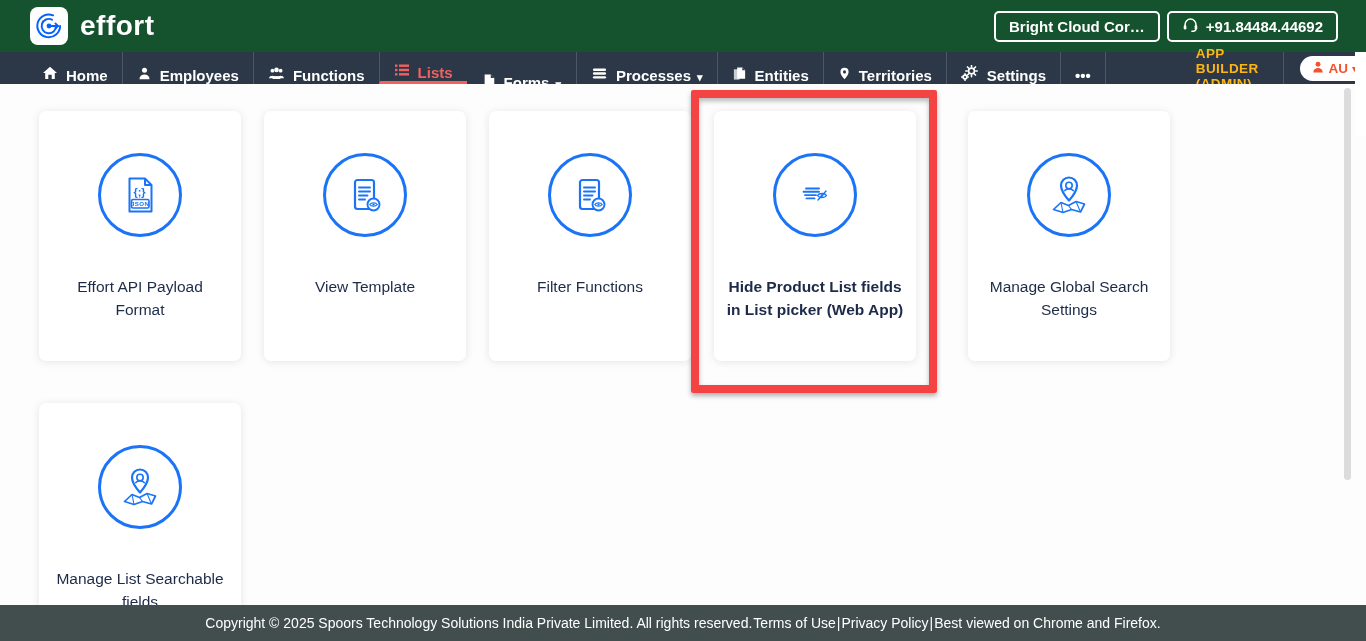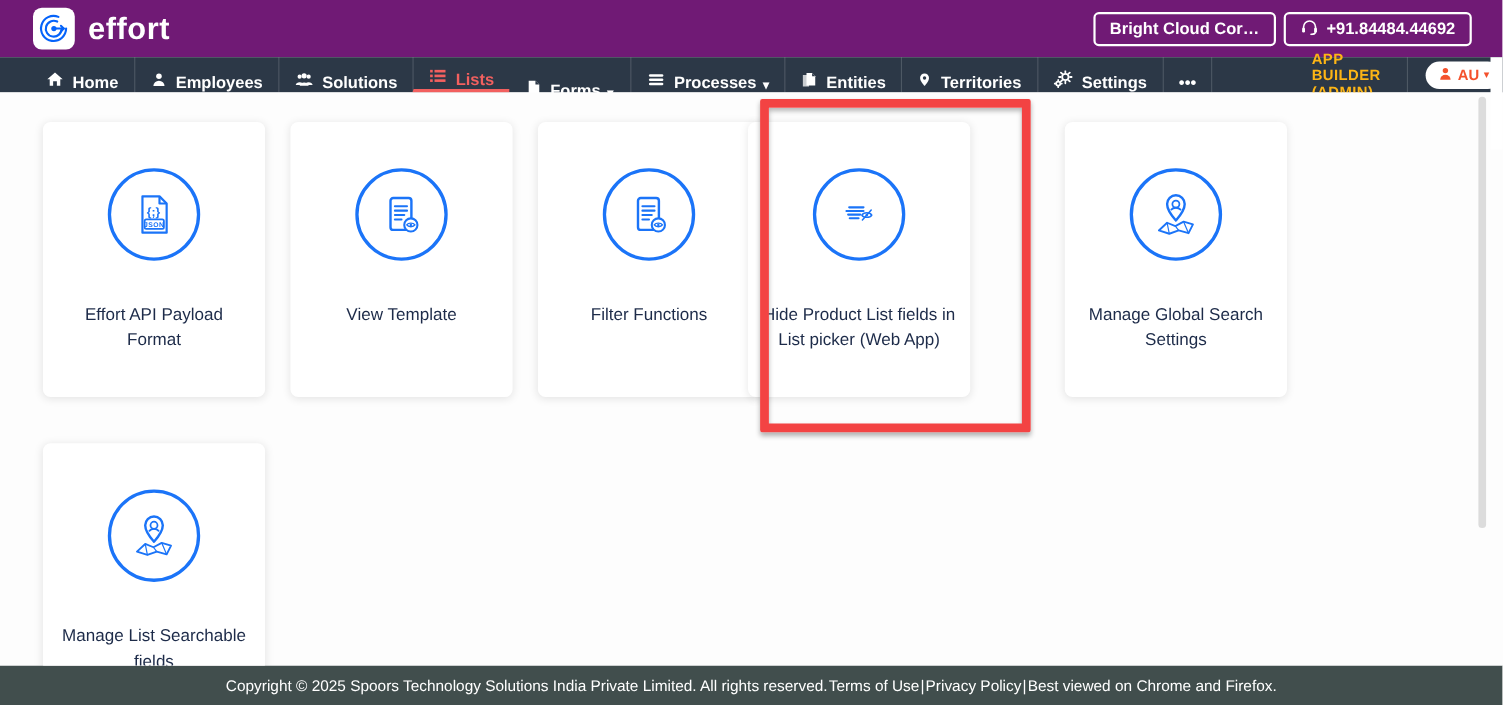--- a/index.html
+++ b/index.html
@@ -1,19 +1,19 @@
 <!DOCTYPE html>
 <html><head>
 <meta charset="utf-8">
 <style>
   * { margin:0; padding:0; box-sizing:border-box; }
   html,body { width:1366px; height:641px; overflow:hidden; font-family:"Liberation Sans", sans-serif; background:#fdfdfd; }
 
   
-  .header { position:relative; height:52px; background:#701a75; display:flex; align-items:center; }
+  .header { position:relative; height:52px; background:#14532d; display:flex; align-items:center; }
   .logo-box { width:38px; height:38px; background:#fff; border-radius:8px; margin-left:30px;
               display:flex; align-items:center; justify-content:center; }
   .brand { color:#fff; font-size:28px; font-weight:700; margin-left:12px; letter-spacing:.5px; }
   .header-right { margin-left:auto; margin-right:28px; display:flex; gap:7px; }
   .hbtn { height:31px; background:transparent; border:2px solid #fff; border-radius:5px;
           color:#fff; font-weight:700; font-size:15px; padding:0 13px; display:flex; align-items:center;
           gap:7px; cursor:pointer; font-family:inherit; white-space:nowrap; }
 
   
   .nav { height:32px; background:#2c3847; display:flex; align-items:stretch; padding-left:28px; position:relative; }
@@ -37,21 +37,21 @@
   .card { position:absolute; width:202px; height:250px; background:#fff; border-radius:7px;
           box-shadow:0 1px 8px rgba(0,0,0,.10); display:flex; flex-direction:column; align-items:center;
           cursor:pointer; }
   .card .icon-circle { margin-top:42px; width:84px; height:84px; border:3px solid #1b74f8; border-radius:50%;
           display:flex; align-items:center; justify-content:center; }
   .card .card-title { margin-top:38px; font-size:15.5px; color:#1d2b49; text-align:center; line-height:23px;
           padding:0 12px; }
   .c1 { left:39px;  top:27px; }
   .c2 { left:264px; top:27px; }
   .c3 { left:489px; top:27px; }
-  .c4 { left:680px; top:27px; }
+  .c4 { left:714px; top:27px;font-weight:bold; }
   .c5 { left:968px; top:27px;align-items:center; }
   .c6 { left:39px;  top:319px; }
 
   .highlight-box { position:absolute; left:691px; top:6px; width:246px; height:303px;
           border:8px solid #f34343; border-radius:2px; z-index:5; pointer-events:none;
           box-shadow:0 3px 5px rgba(0,0,0,.30), inset 0 3px 5px rgba(0,0,0,.28); }
 
   .scrollbar-thumb { position:absolute; left:1344px; top:4px; width:7px; height:392px; background:#dcdcdc;
           border-radius:4px; }
   .right-gutter { position:absolute; right:0; top:0; width:11px; height:84px; background:#fff; z-index:9; }
@@ -113,21 +113,21 @@
   </div>
   <div class="nav-item">
     <span><svg viewBox="0 0 18 16" width="17" height="15" fill="#fff">
           <circle cx="4.6" cy="5" r="2"></circle>
           <circle cx="13.4" cy="5" r="2"></circle>
           <path d="M.8 13 a4 3.4 0 0 1 7.8 0 z"></path>
           <path d="M9.4 13 a4 3.4 0 0 1 7.8 0 z"></path>
           <circle cx="9" cy="4.2" r="2.5"></circle>
           <path d="M4.6 13.8 a4.5 4.1 0 0 1 8.8 0 z"></path>
         </svg></span>
-    <span>Solutions</span>
+    <span>Functions</span>
   </div>
   <div class="nav-item active">
     <span><svg viewBox="0 0 16 16" width="16" height="16" fill="#f2605f">
           <rect x="1" y="2.5" width="2.4" height="2.4"></rect>
           <rect x="5" y="2.5" width="10" height="2.4"></rect>
           <rect x="1" y="6.8" width="2.4" height="2.4"></rect>
           <rect x="5" y="6.8" width="10" height="2.4"></rect>
           <rect x="1" y="11.1" width="2.4" height="2.4"></rect>
           <rect x="5" y="11.1" width="10" height="2.4"></rect>
         </svg></span>

